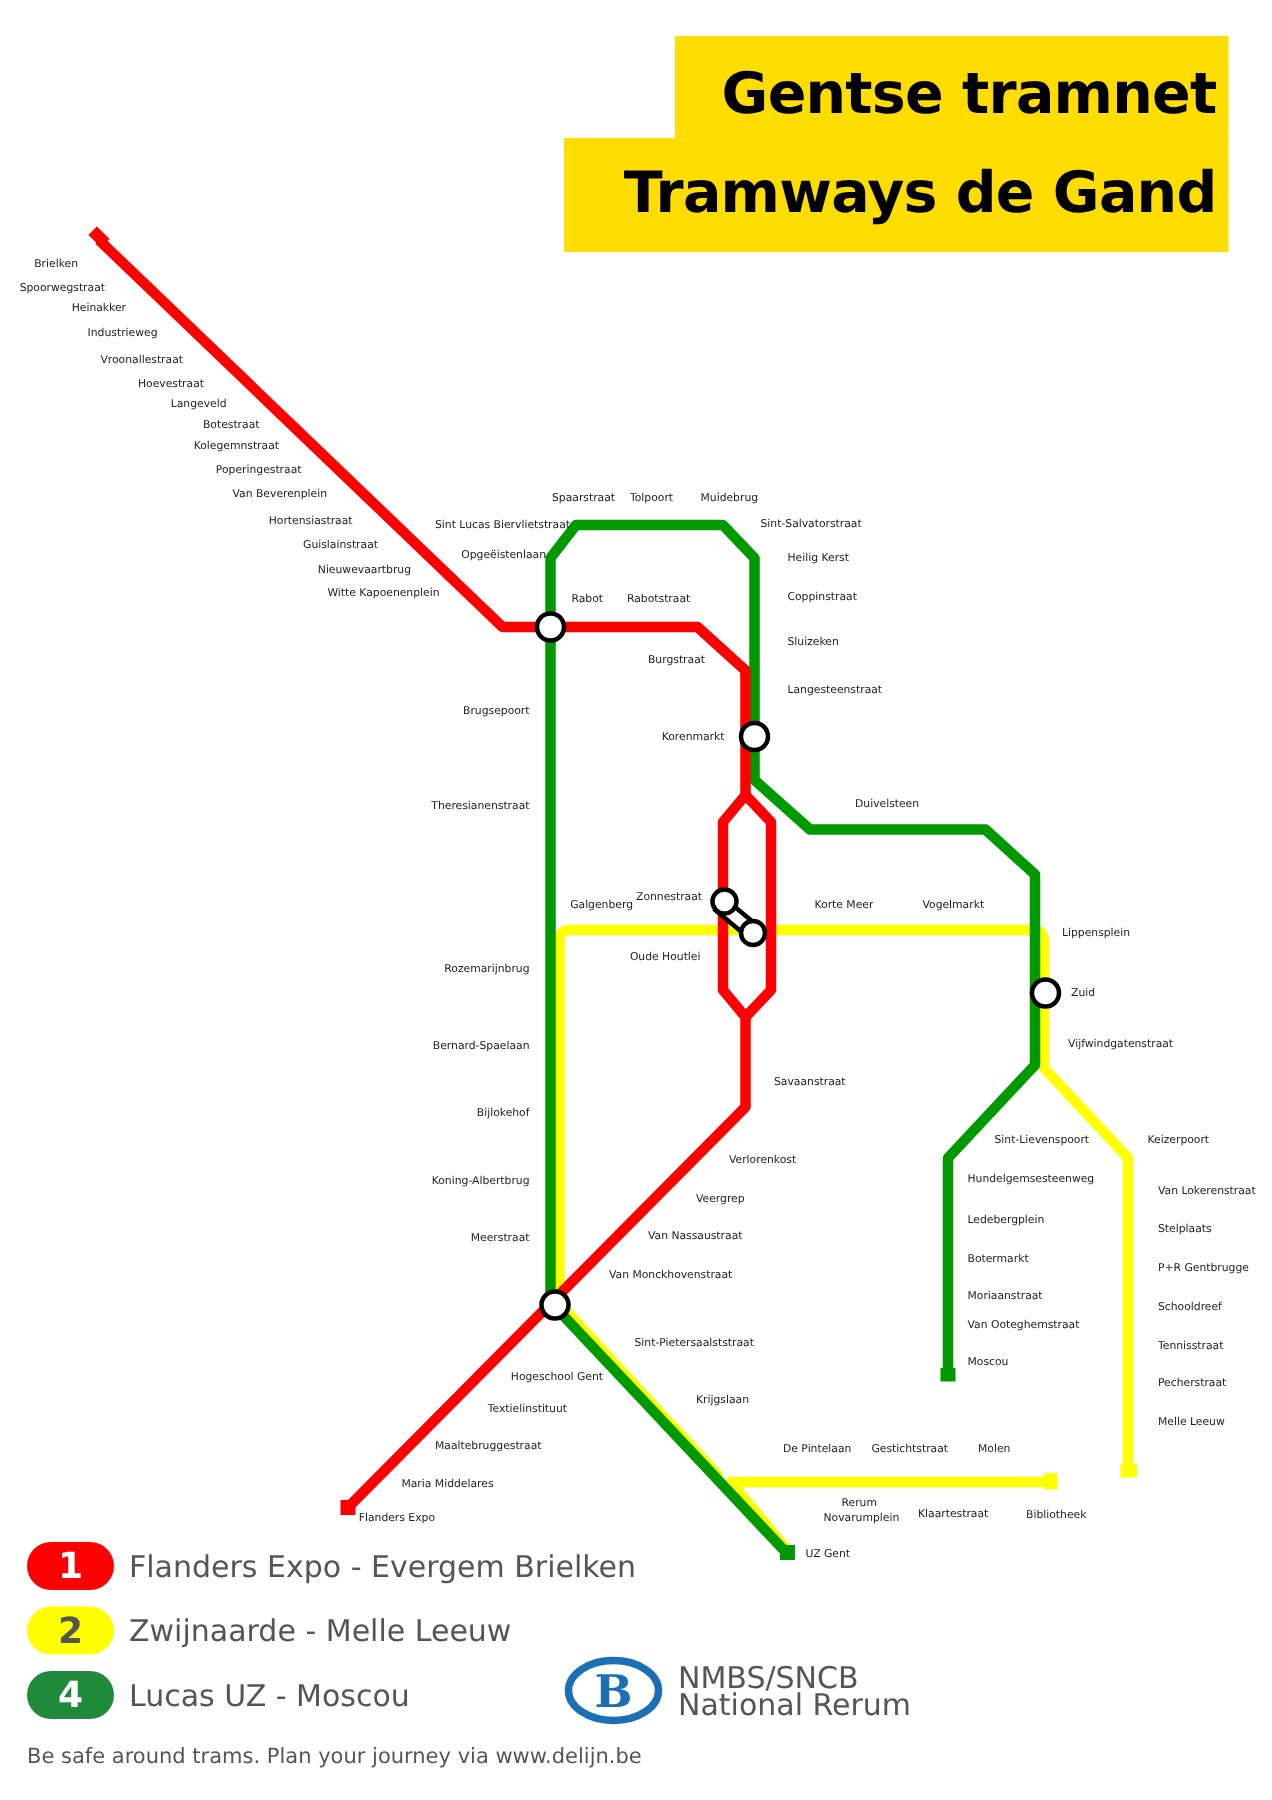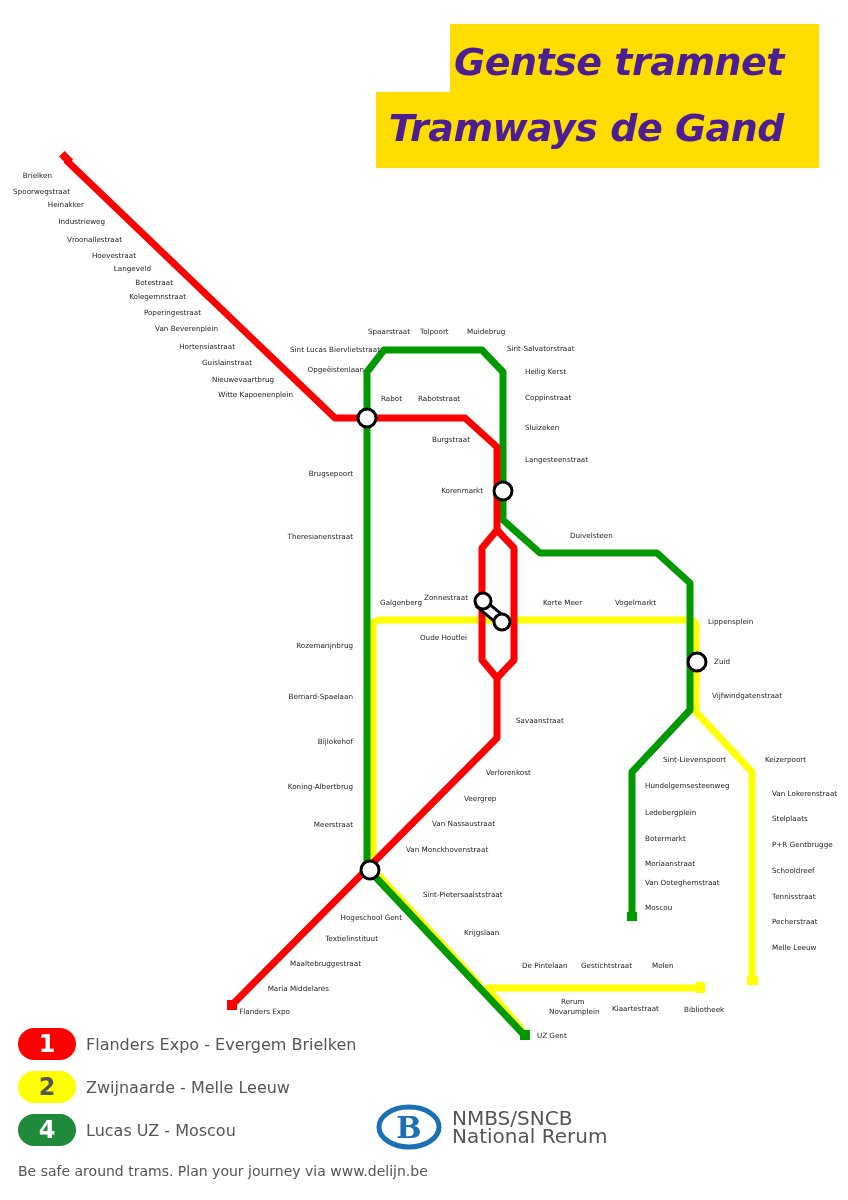--- a/index.html
+++ b/index.html
@@ -1,29 +1,29 @@
 <!DOCTYPE html>
 <html><head>
 <meta charset="utf-8">
 <style>
   html, body { margin:0; padding:0; background:#ffffff; }
   body { width:848px; height:1200px; position:relative; overflow:hidden;
          font-family:"DejaVu Sans", sans-serif; color:#333; }
   .title-1 { position:absolute; left:450px; top:24px; width:369px; height:70px; background:#ffdd00; }
   .title-2 { position:absolute; left:376px; top:92px; width:443px; height:76px; background:#ffdd00; }
-  .title-text { position:absolute; right:64px; font-family:"DejaVu Sans", sans-serif; font-weight:bold;
-                color:#4c1d95; font-size:38px; letter-spacing:-0.5px; white-space:nowrap;font-style:italic; }
+  .title-text { position:absolute; right:37px; font-family:"DejaVu Sans", sans-serif; font-weight:bold;
+                color:#000000; font-size:38px; letter-spacing:-0.5px; white-space:nowrap; }
   .t1 { top:40px; }
   .t2 { top:106px;text-align:center; }
   svg.map { position:absolute; left:0; top:0; }
   .st { font-family:"DejaVu Sans", sans-serif; font-size:7.2px; fill:#222; }
   .legend-row { position:absolute; left:18px; height:36px; display:flex; align-items:center; }
   .pill { width:58px; height:32px; border-radius:16px; display:flex; align-items:center; justify-content:center;
           font-family:"DejaVu Sans", sans-serif; font-weight:bold; font-size:24px; }
-  .legend-label { margin-left:10px; font-family:"DejaVu Sans", sans-serif; font-size:16px; color:#555; white-space:nowrap; }
+  .legend-label { margin-left:10px; font-family:"DejaVu Sans", sans-serif; font-size:20px; color:#555; white-space:nowrap; }
   .nmbs { position:absolute; left:376px; top:1104px; display:flex; align-items:center; }
   .nmbs-text { margin-left:10px; font-family:"DejaVu Sans", sans-serif; font-size:20px; line-height:18px; color:#555; }
   .footer { position:absolute; left:18px; top:1163px; font-family:"DejaVu Sans", sans-serif; font-size:14px; color:#555; white-space:nowrap; }
 </style>
 </head>
 <body>
 
 <div class="title-1"></div>
 <div class="title-2"></div>
 <div class="title-text t1">Gentse tramnet</div>

